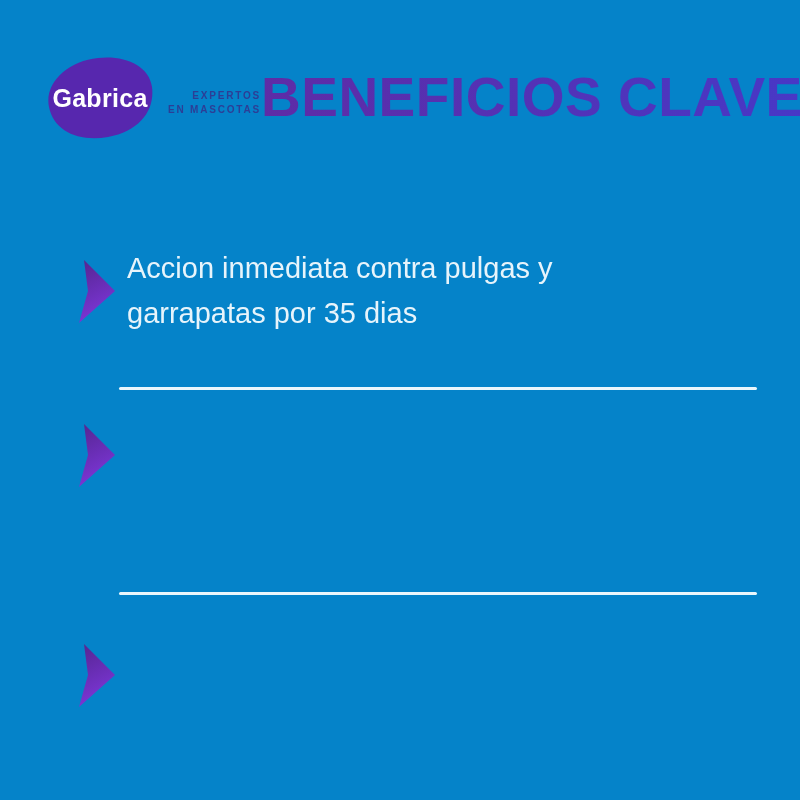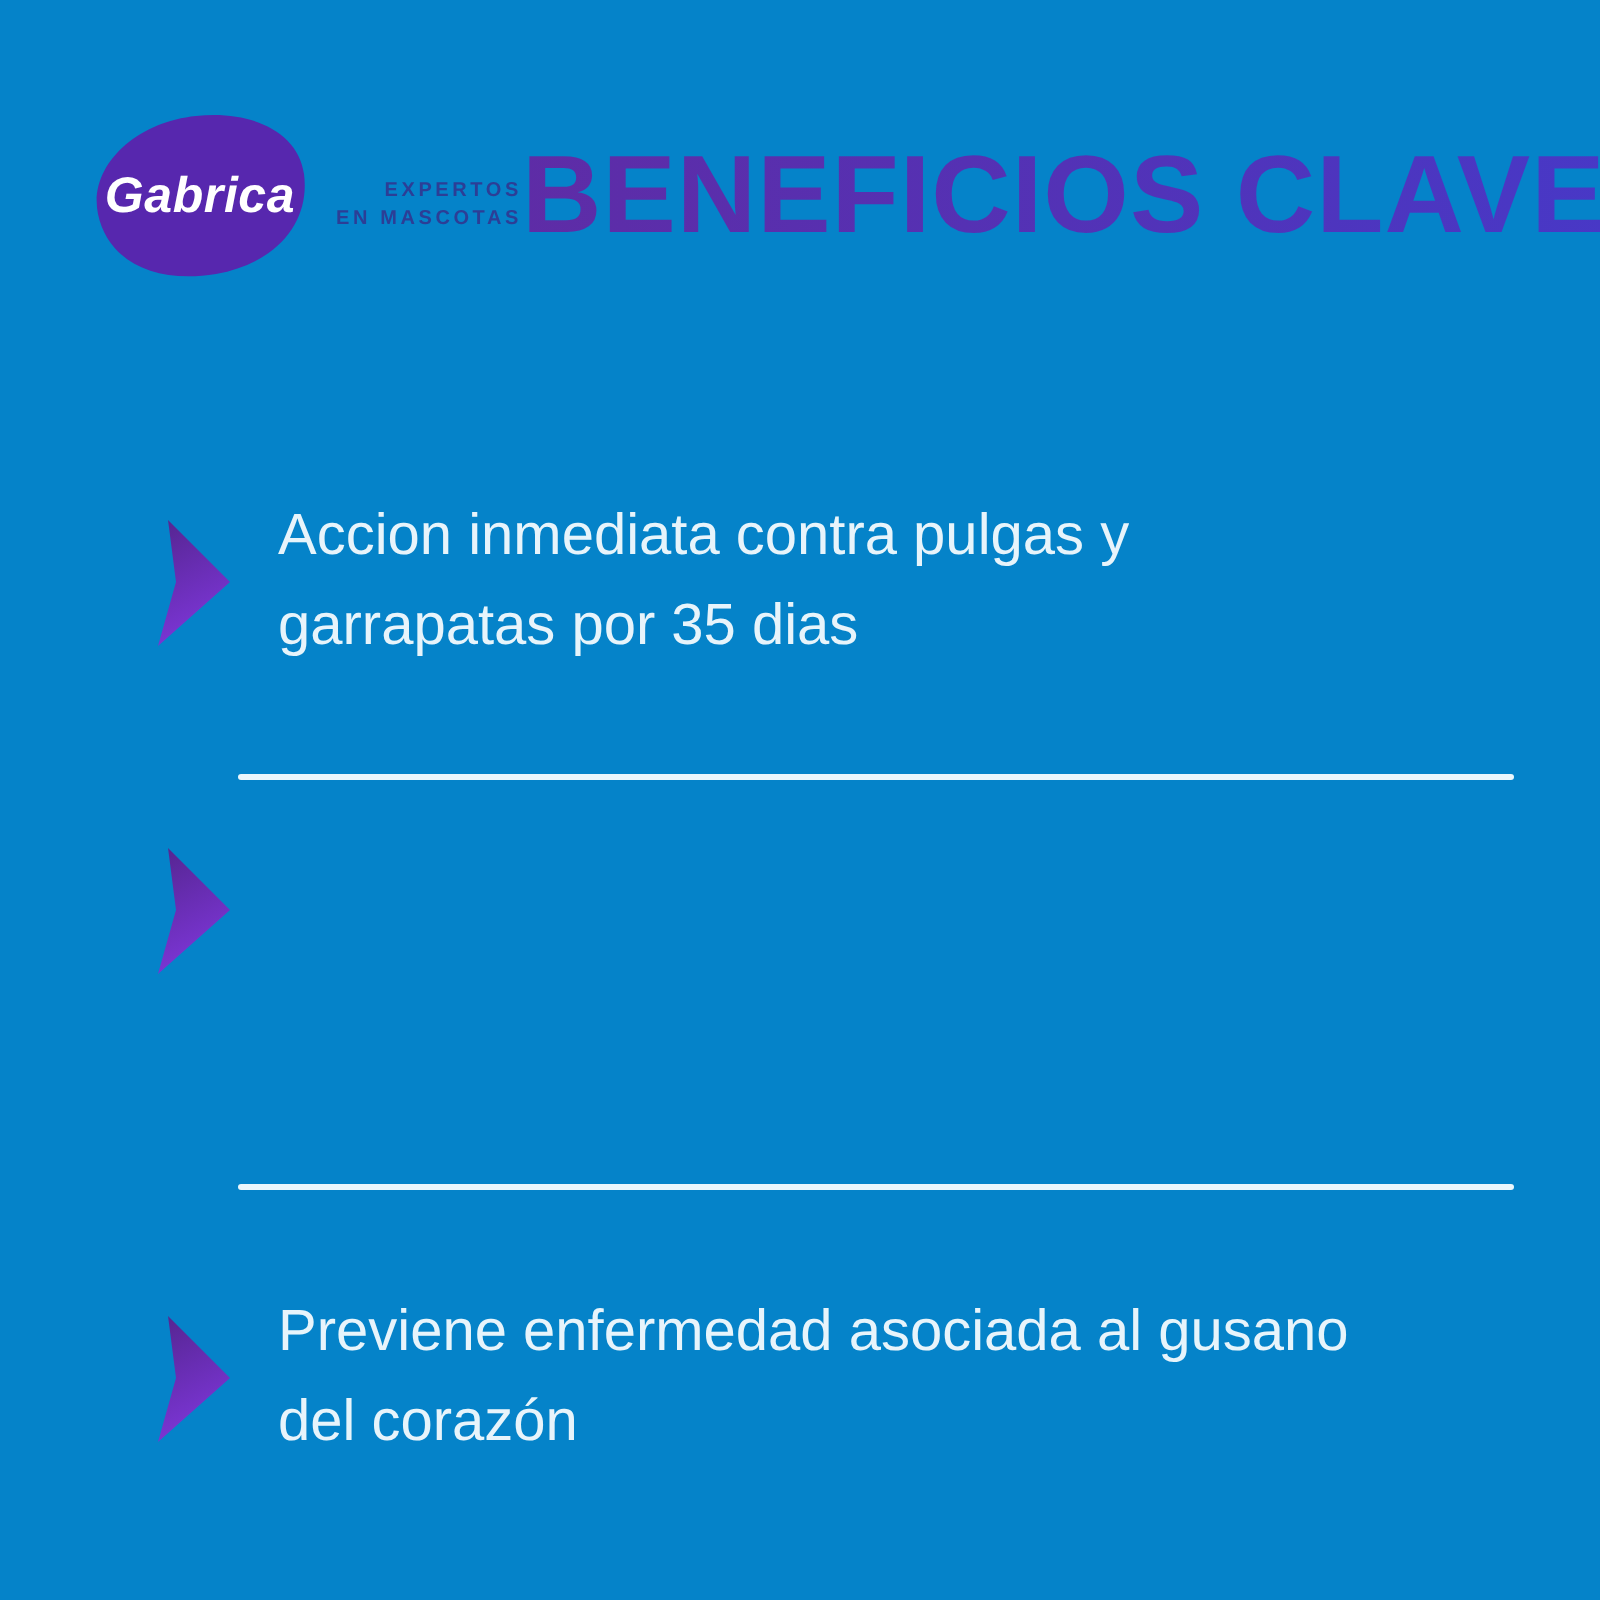--- a/index.html
+++ b/index.html
@@ -10,21 +10,21 @@
   }
   .canvas {
     position:relative;
     width:800px; height:800px;
     background:var(--bg,#0583C9);
   }
 
   
   .logo-blob {
     position:absolute; left:46px; top:57px;
-    width:108px; height:82px;font-style:italic;
+    width:108px; height:82px;
   }
   .logo-blob svg { position:absolute; left:0; top:0; width:108px; height:82px; }
   .logo-text {
     position:absolute; left:0; top:0; width:108px; height:82px;
     display:flex; align-items:center; justify-content:center;
     color:#ffffff; font-size:25px; font-weight:bold; letter-spacing:0.3px;
   }
   .tagline {
     position:absolute; left:168px; top:89px;
     font-size:10px; font-weight:bold; letter-spacing:1.8px;
@@ -37,21 +37,21 @@
     font-size:55px; font-weight:800; letter-spacing:0.5px;
     background:linear-gradient(90deg,var(--title-grad-1,#5E2CA6),var(--title-grad-2,#4838C6));
     -webkit-background-clip:text; background-clip:text;
     color:transparent;
     white-space:nowrap;
   }
 
   
   .benefit {
     position:absolute; left:79px;
-    display:flex; align-items:center; gap:24px;
+    display:flex; align-items:center; gap:12px;
   }
   .benefit-1 { top:246px; }
   .benefit-2 { top:424px; }
   .benefit-3 { top:644px; }
   .arrow { width:36px; height:63px; flex:0 0 36px; }
   .benefit-text {
     font-size:29px; line-height:45px;
     color:var(--body-text,#E7F4FB);
     white-space:pre-line;
   }
@@ -107,17 +107,15 @@
       <polygon points="5,0 36,31 0,63 9,31" fill="url(#arrowGrad)"></polygon>
     </svg>
   </div>
 
   <div class="divider divider-2"></div>
 
   <div class="benefit benefit-3">
     <svg class="arrow" viewBox="0 0 36 63">
       <polygon points="5,0 36,31 0,63 9,31" fill="url(#arrowGrad)"></polygon>
     </svg>
-    <div class="benefit-text">Previene enfermedad asociada al gusano
-del corazón</div>
   </div>
 
 </div>
 
 </body></html>

